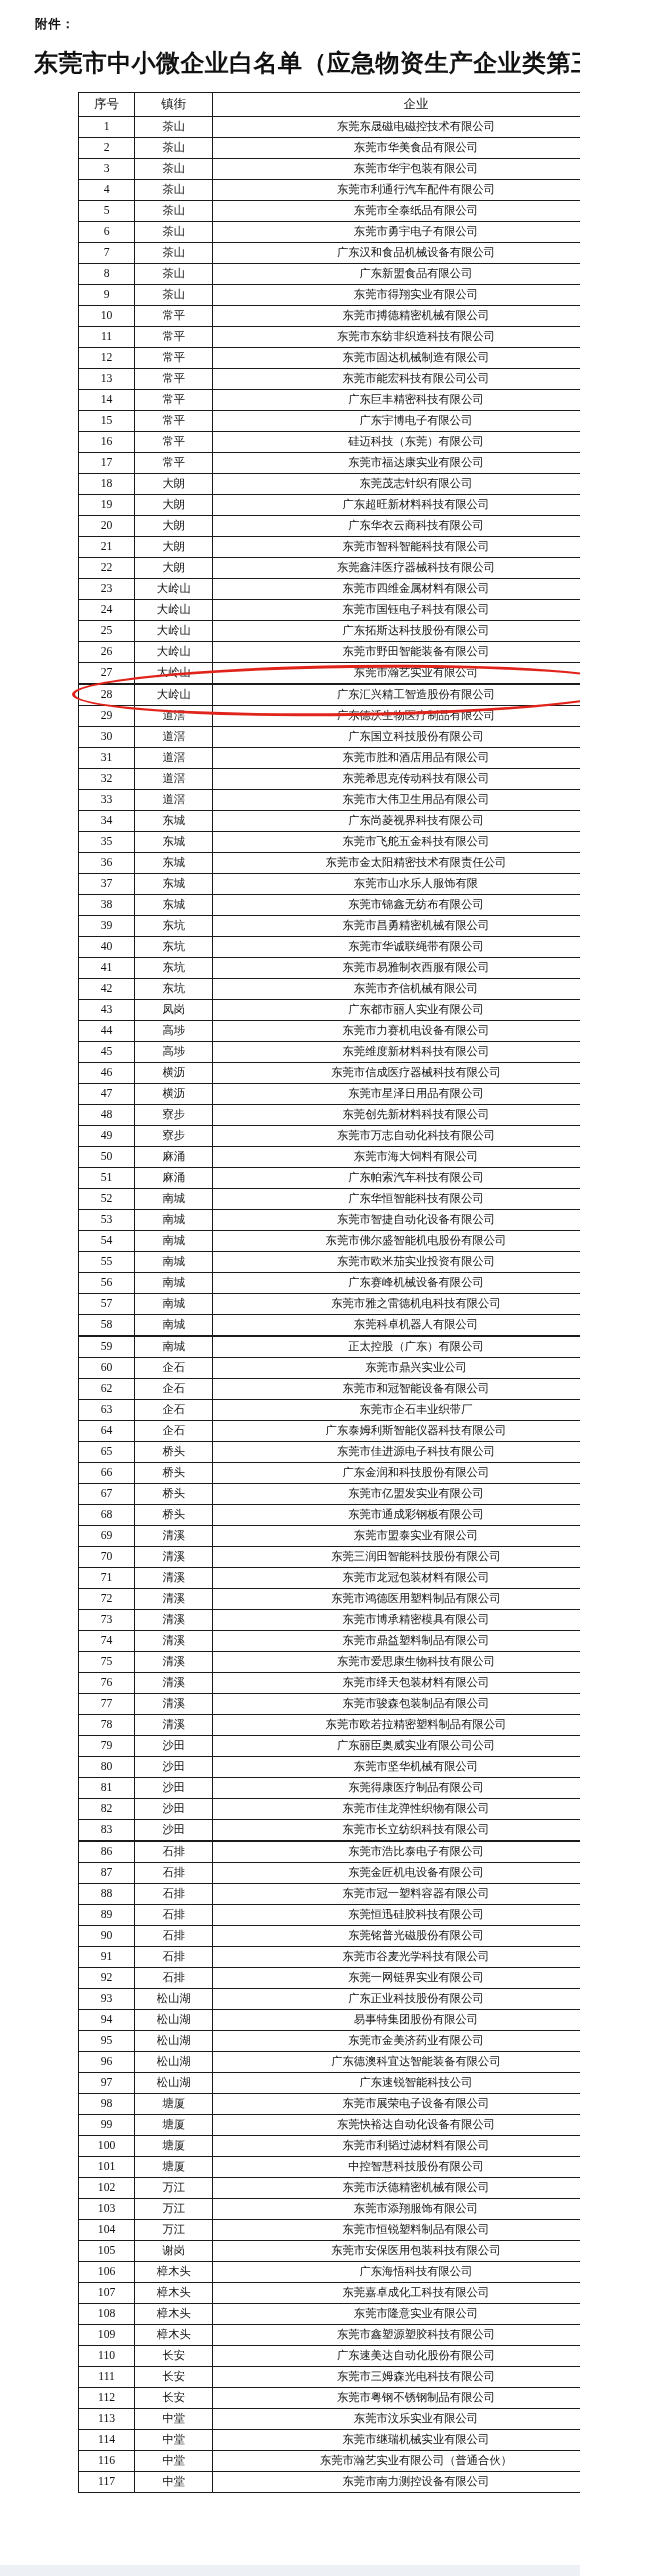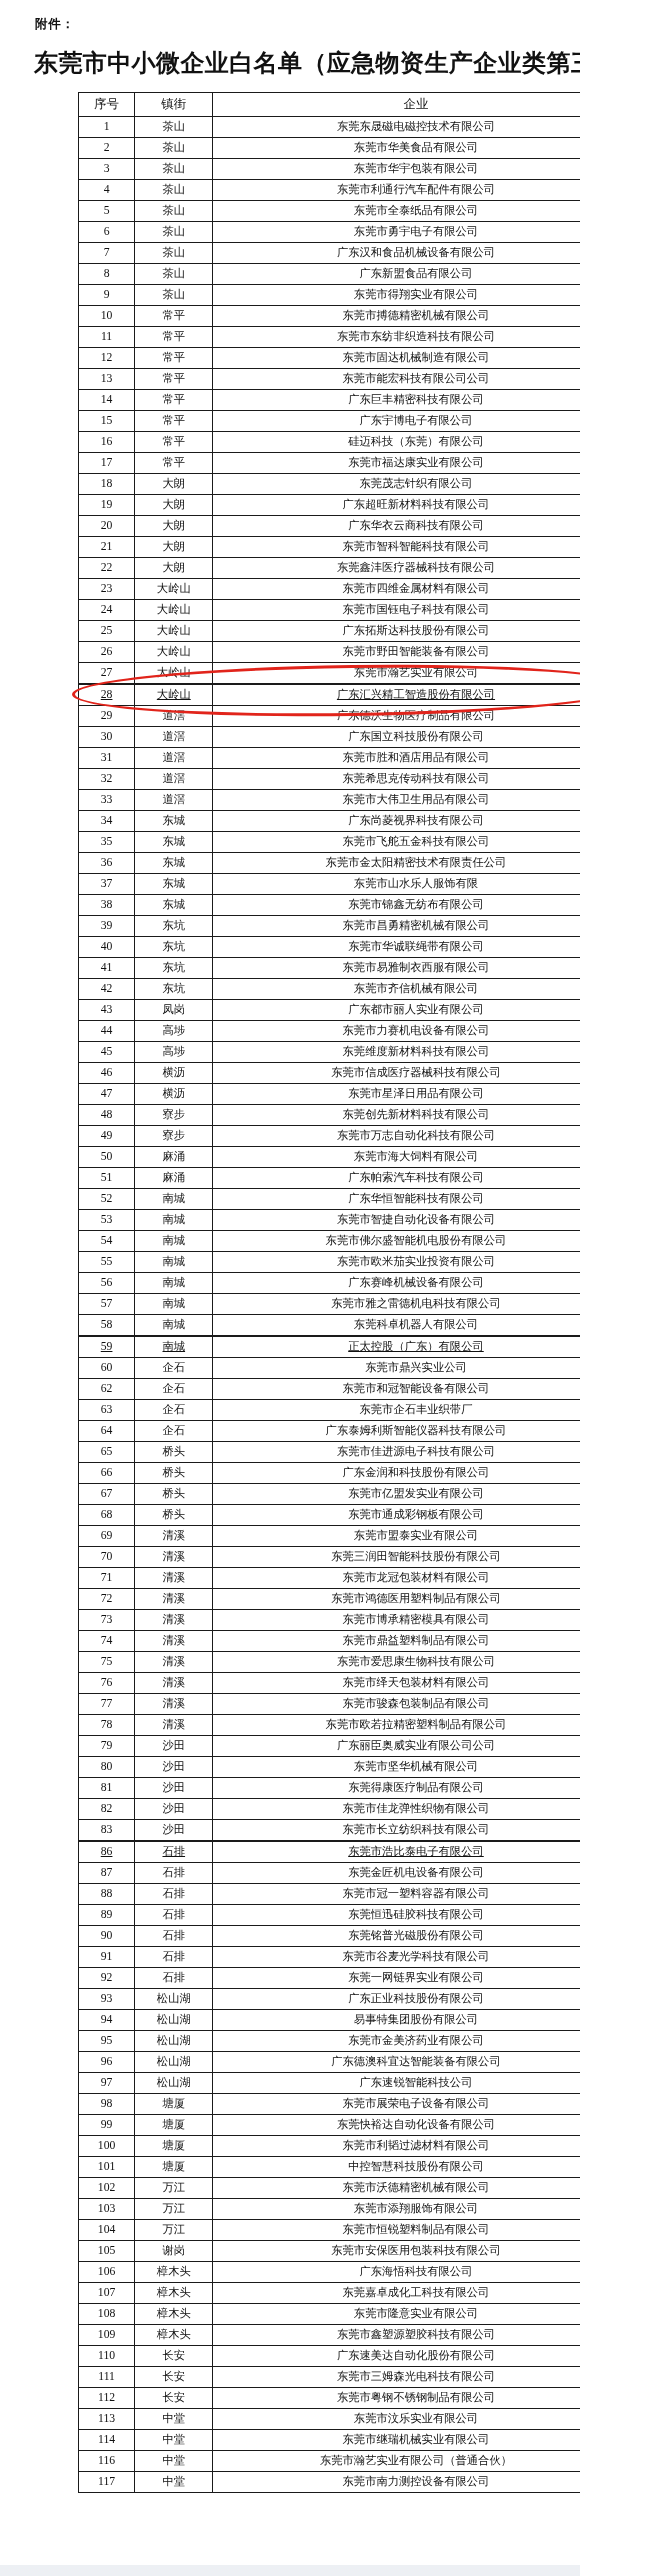--- a/index.html
+++ b/index.html
@@ -48,21 +48,21 @@
   .company-table th {
     height:22.7px;
     font-size:12.5px;
     font-weight:normal;
   }
   .company-table td { height:20px; font-size:11.3px; }
   .col-no      { width:52px; }
   .col-town    { width:74px; }
   .col-company { width:402px; }
   td.col-no { font-size:11.7px; font-family:"Liberation Serif","DejaVu Serif",serif; }
-  tr.page-break td { border-top-width:2px;text-decoration:underline; }
+  tr.page-break td { border-top-width:2px; }
   .highlight-ellipse {
     position:absolute;
     border-style:solid;
     border-radius:50%;
     background:transparent;
     pointer-events:none;
     z-index:5;
     transform:rotate(-0.8deg);
   }
   .footer-strip {

